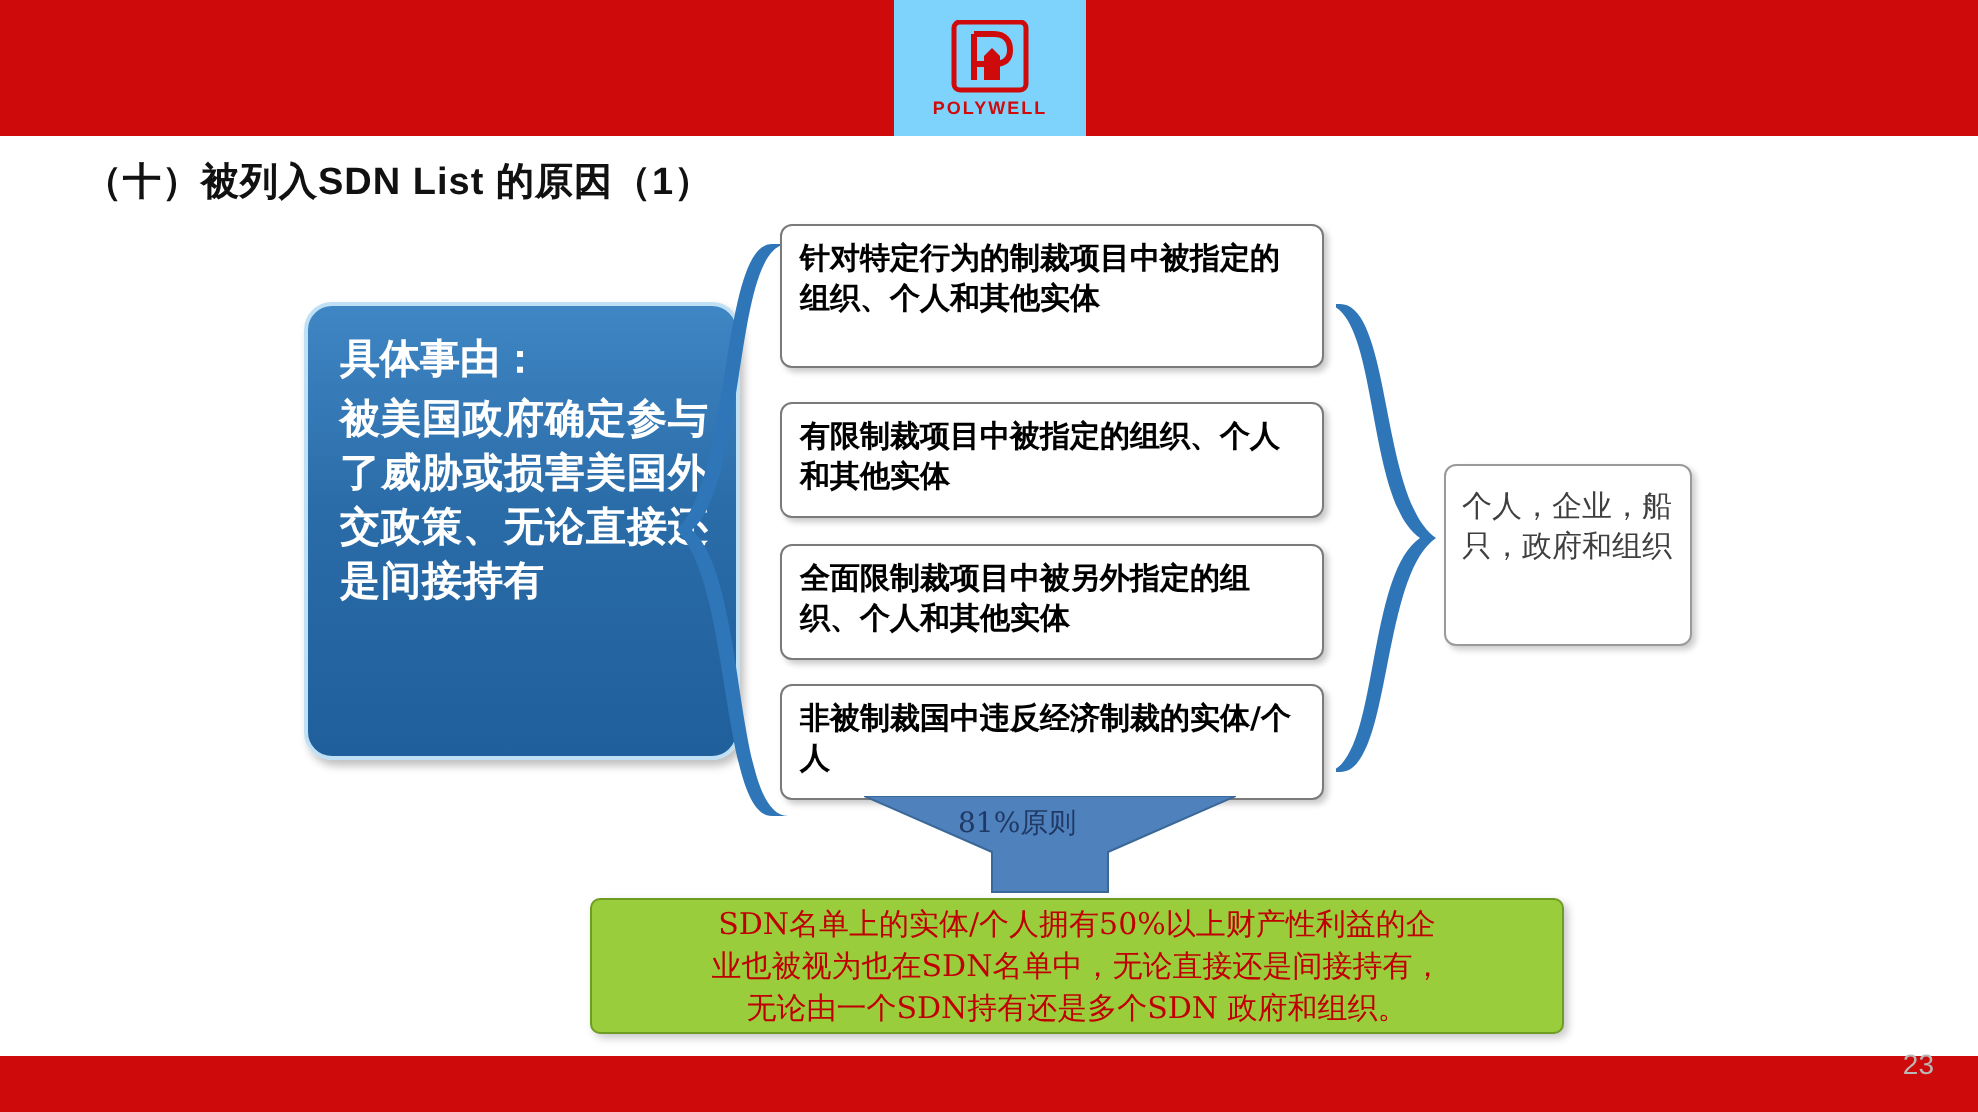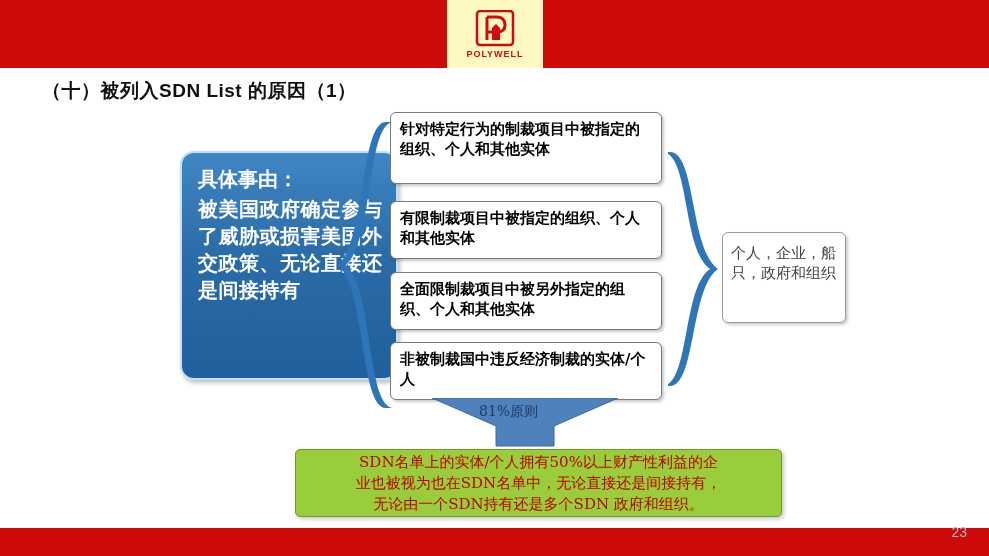--- a/index.html
+++ b/index.html
@@ -35,21 +35,21 @@
     width: 989px;
     height: 3px;
     background: #ffffff;
   }
   .logo-box {
     position: absolute;
     left: 447px;
     top: 0px;
     width: 96px;
     height: 68px;
-    background: #fef9c3;
+    background: #7dd3fc;
     display: flex;
     flex-direction: column;
     align-items: center;
     justify-content: center;
   }
   .logo-mark {
     width: 40px;
     height: 38px;
     position: relative;
   }
@@ -104,21 +104,20 @@
     left: 152px;
     top: 151px;
     width: 218px;
     height: 229px;
     border-radius: 14px;
     background: linear-gradient(to bottom, #3f86c4 0%, #2a6ca8 45%, #1f5f9c 100%);
     border: 2px solid #bfe0f5;
     box-sizing: border-box;
     box-shadow: 2px 3px 4px rgba(0,0,0,0.25);
     padding: 14px 12px 10px 16px;
-    margin-left: 28px;
   }
   .left-box .lb-head {
     color: #ffffff;
     font-size: 20px;
     font-family: "DejaVu Serif", serif;
     font-weight: bold;
     line-height: 1.25;
     margin-bottom: 4px;
   }
   .left-box .lb-body {

